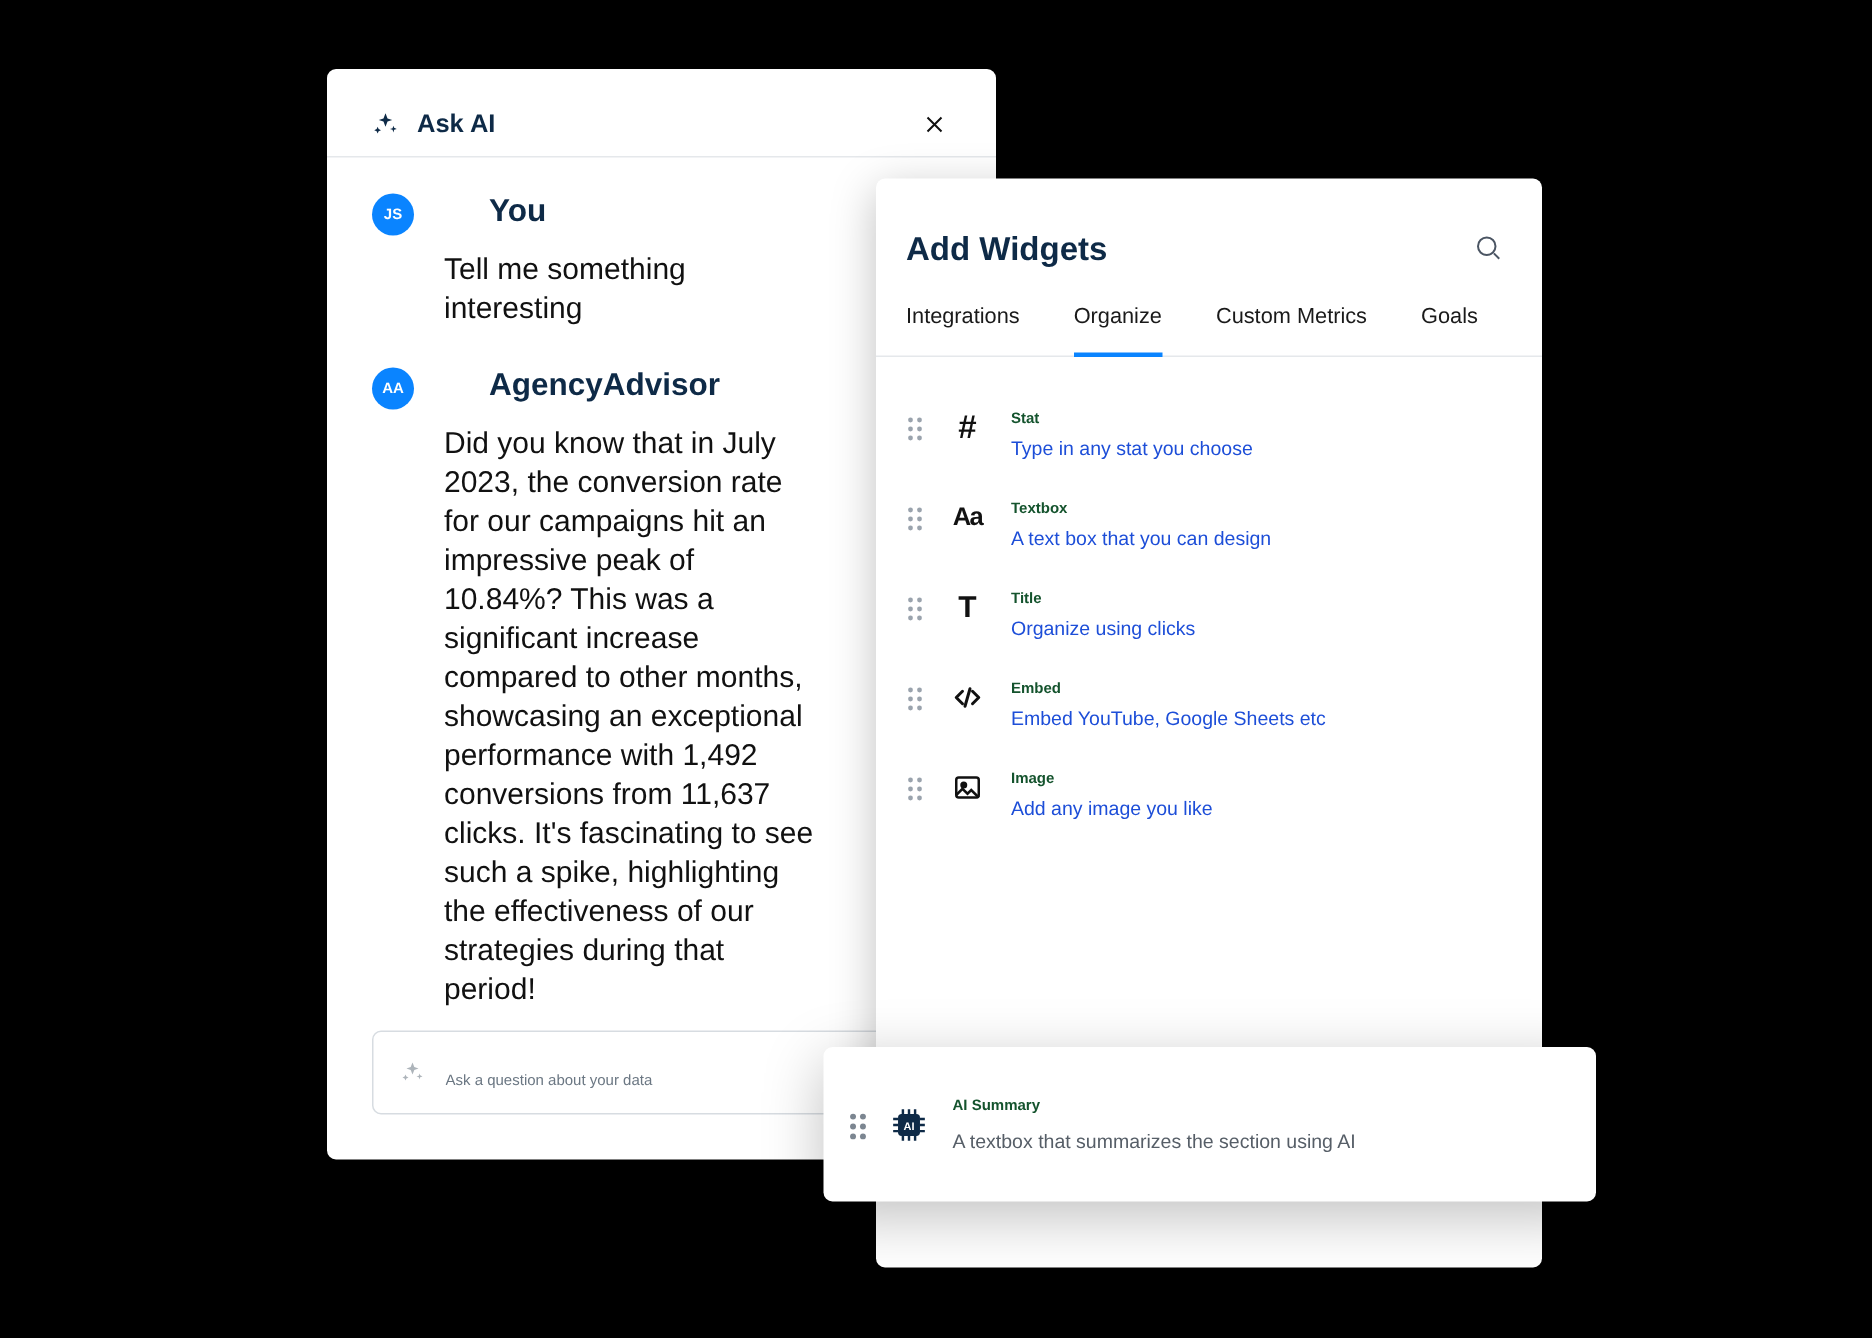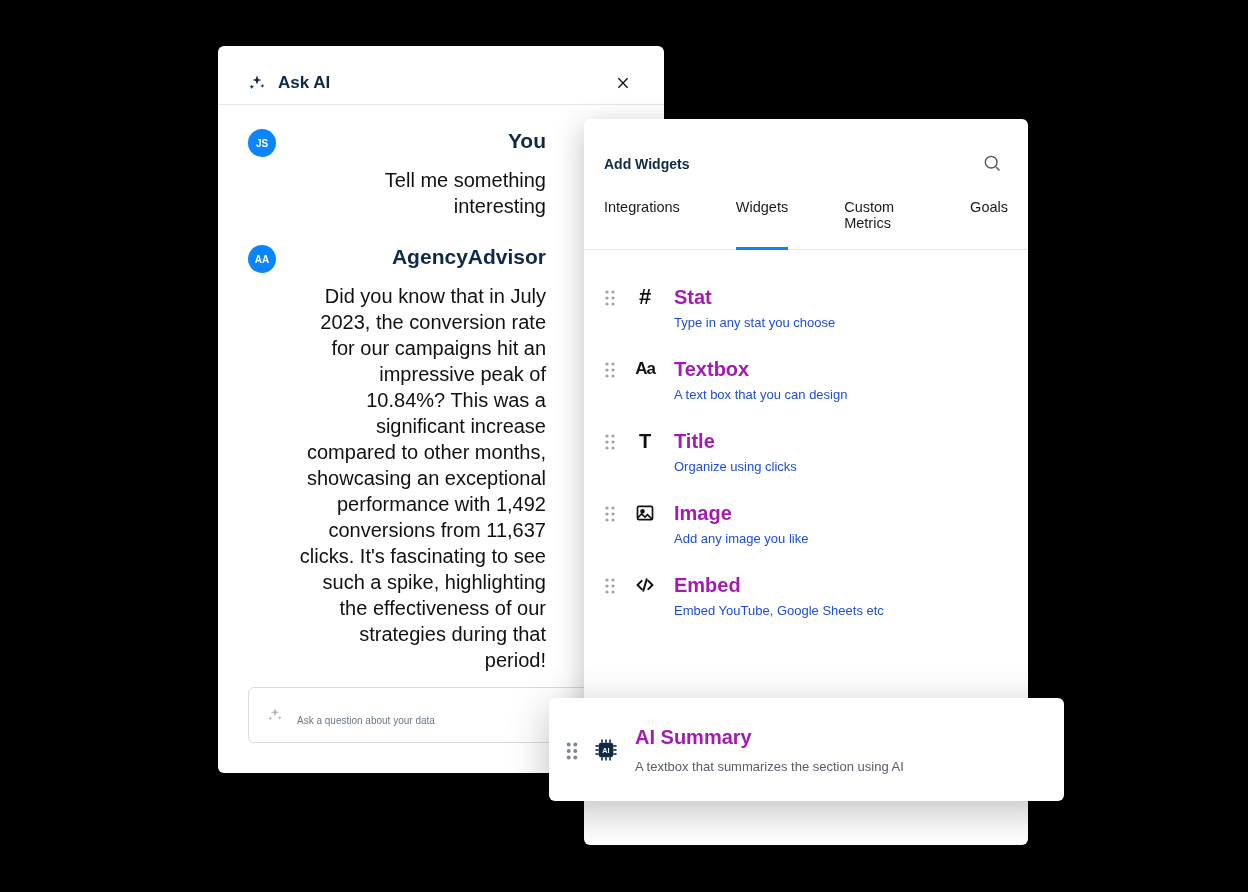--- a/index.html
+++ b/index.html
@@ -50,21 +50,21 @@
     align-items: center;
     justify-content: center;
     color: #111;
     cursor: pointer;
   }
   .ask-body {
     flex: 1;
     padding: 24px 30px 0 30px;
     overflow: hidden;
   }
-  .msg { display: flex; margin-bottom: 26px; text-align: right; }
+  .msg { display: flex; margin-bottom: 26px; }
   .avatar {
     width: 28px;
     height: 28px;
     border-radius: 50%;
     background: #0a84ff;
     color: #fff;
     font-size: 10px;
     font-weight: 600;
     display: flex;
     align-items: center;
@@ -127,34 +127,34 @@
     box-shadow: 0 8px 30px rgba(0,0,0,0.25);
     display: flex;
     flex-direction: column;
   }
   .widgets-header {
     display: flex;
     align-items: center;
     padding: 34px 24px 0 20px;
   }
   .widgets-header h2 {
-    font-size: 14px;
+    font-size: 22px;
     font-weight: 700;
     color: #0e2a47;
     flex: 1;
   }
   .search-btn {
     width: 22px;
     height: 22px;
     color: #4b5563;
     cursor: pointer;
   }
   .tabs {
     display: flex;
-    gap: 56px;
+    gap: 36px;
     padding: 24px 20px 0 20px;
     border-bottom: 1px solid #e5e8eb;
   }
   .tab {
     font-size: 14.5px;
     color: #1a1a1a;
     padding-bottom: 18px;
     cursor: pointer;
     position: relative;
   }
@@ -187,23 +187,23 @@
     height: 22px;
     margin-right: 16px;
     margin-top: 0px;
     flex-shrink: 0;
     color: #111;
     display: flex;
     align-items: center;
     justify-content: center;
   }
   .widget-text .title {
-    font-size: 20px;
+    font-size: 10px;
     font-weight: 700;
-    color: #a21caf;
+    color: #14532d;
     margin-bottom: 6px;
   }
   .widget-text .desc {
     font-size: 13px;
     color: #1d4ed8;
   }
 
   
   .summary-card {
     position: absolute;
@@ -282,21 +282,21 @@
     <span class="search-btn">
       <svg viewBox="0 0 24 24" width="20" height="20" stroke="currentColor" stroke-width="1.6" fill="none">
           <circle cx="11" cy="11" r="7"></circle>
           <path d="M21 21l-4.3-4.3"></path>
         </svg>
     </span>
   </div>
 
   <div class="tabs">
     <div class="tab">Integrations</div>
-    <div class="tab active">Widgets</div>
+    <div class="tab active">Organize</div>
     <div class="tab">Custom Metrics</div>
     <div class="tab">Goals</div>
   </div>
 
   <div class="widget-list">
 
     <div class="widget-item">
       <span class="drag-dots">
         <svg viewBox="0 0 12 20" width="12" height="20" fill="currentColor">
             <circle cx="3" cy="4" r="1.6"></circle>
@@ -361,51 +361,51 @@
         <svg viewBox="0 0 12 20" width="12" height="20" fill="currentColor">
             <circle cx="3" cy="4" r="1.6"></circle>
             <circle cx="9" cy="4" r="1.6"></circle>
             <circle cx="3" cy="10" r="1.6"></circle>
             <circle cx="9" cy="10" r="1.6"></circle>
             <circle cx="3" cy="16" r="1.6"></circle>
             <circle cx="9" cy="16" r="1.6"></circle>
           </svg>
       </span>
       <span class="widget-icon">
-        <svg viewBox="0 0 24 24" width="22" height="20" stroke="#111" stroke-width="2" fill="none">
-            <rect x="3" y="4" width="18" height="16" rx="2"></rect>
-            <circle cx="9" cy="10" r="1.8" fill="#111"></circle>
-            <path d="M3 18l5-5 4 4 3-3 6 6"></path>
+        <svg viewBox="0 0 24 24" width="24" height="20" stroke="#111" stroke-width="2.4" fill="none" stroke-linecap="round" stroke-linejoin="round">
+            <path d="M8 7l-5 5 5 5M16 7l5 5-5 5M14 5l-4 14"></path>
           </svg>
       </span>
       <div class="widget-text">
-        <div class="title">Image</div>
-        <div class="desc">Add any image you like</div>
+        <div class="title">Embed</div>
+        <div class="desc">Embed YouTube, Google Sheets etc</div>
       </div>
     </div>
 
     <div class="widget-item">
       <span class="drag-dots">
         <svg viewBox="0 0 12 20" width="12" height="20" fill="currentColor">
             <circle cx="3" cy="4" r="1.6"></circle>
             <circle cx="9" cy="4" r="1.6"></circle>
             <circle cx="3" cy="10" r="1.6"></circle>
             <circle cx="9" cy="10" r="1.6"></circle>
             <circle cx="3" cy="16" r="1.6"></circle>
             <circle cx="9" cy="16" r="1.6"></circle>
           </svg>
       </span>
       <span class="widget-icon">
-        <svg viewBox="0 0 24 24" width="24" height="20" stroke="#111" stroke-width="2.4" fill="none" stroke-linecap="round" stroke-linejoin="round">
-            <path d="M8 7l-5 5 5 5M16 7l5 5-5 5M14 5l-4 14"></path>
+        <svg viewBox="0 0 24 24" width="22" height="20" stroke="#111" stroke-width="2" fill="none">
+            <rect x="3" y="4" width="18" height="16" rx="2"></rect>
+            <circle cx="9" cy="10" r="1.8" fill="#111"></circle>
+            <path d="M3 18l5-5 4 4 3-3 6 6"></path>
           </svg>
       </span>
       <div class="widget-text">
-        <div class="title">Embed</div>
-        <div class="desc">Embed YouTube, Google Sheets etc</div>
+        <div class="title">Image</div>
+        <div class="desc">Add any image you like</div>
       </div>
     </div>
 
   </div>
 </div>
 
 <div class="summary-card">
   <span class="drag-dots">
     <svg viewBox="0 0 12 20" width="14" height="22" fill="#7c8691">
         <circle cx="3" cy="4" r="1.8"></circle>

